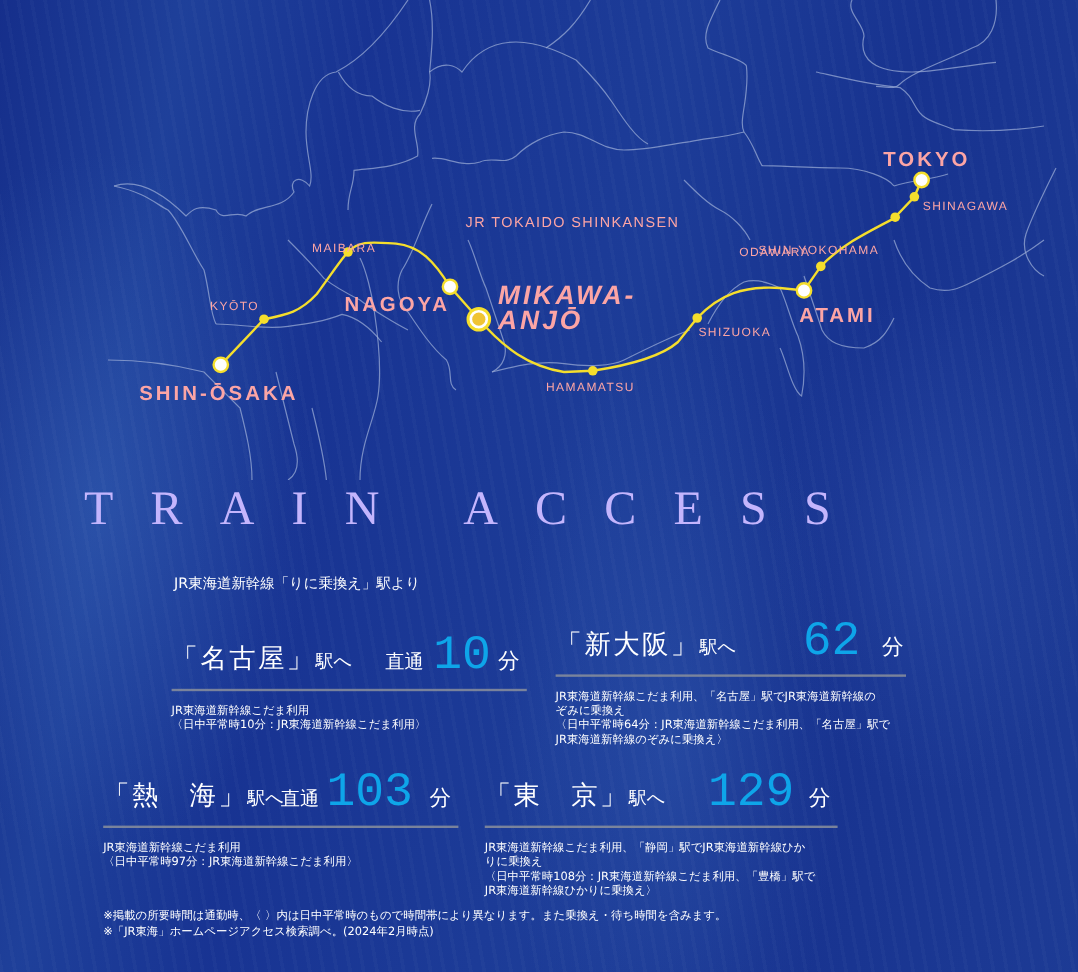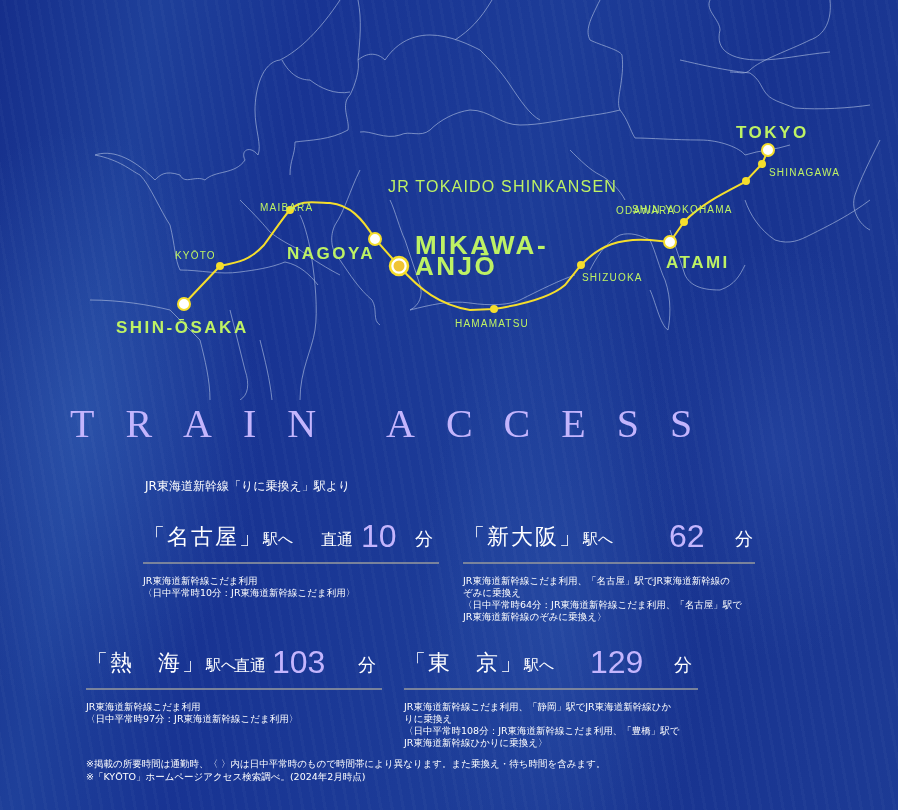--- a/index.html
+++ b/index.html
@@ -17,36 +17,36 @@
       radial-gradient(ellipse 200px 500px at 560px 620px, rgba(70,120,200,0.25), transparent 70%),
       radial-gradient(ellipse 200px 300px at 780px 450px, rgba(60,100,190,0.25), transparent 70%),
       linear-gradient(100deg, rgba(15,35,130,0.5) 0%, rgba(35,75,165,0.35) 15%, rgba(20,45,145,0.5) 30%, rgba(30,65,160,0.3) 55%, rgba(20,45,140,0.55) 75%, rgba(30,60,150,0.4) 100%),
       #1c3a94;
   }
   .bg::after {
     content: ""; position: absolute; inset: 0;
     background: repeating-linear-gradient(80deg, rgba(255,255,255,0.025) 0 3px, transparent 3px 11px);
   }
   svg.map { position: absolute; left: 0; top: 0; width: 898px; height: 400px; }
-  .lbl { position: absolute; color: #bef264; font-family: "Liberation Sans", sans-serif; font-weight: 700; white-space: nowrap; letter-spacing: 1.5px; }
+  .lbl { position: absolute; color: #fca5a5; font-family: "Liberation Sans", sans-serif; font-weight: 700; white-space: nowrap; letter-spacing: 1.5px; }
   .lbl.sm { font-size: 10px; font-weight: 500; letter-spacing: 1.2px; }
   .lbl.lg { font-size: 17px; letter-spacing: 2.5px; }
-  .lbl.xl { font-size: 26px; letter-spacing: 2.5px; line-height: 21px; }
+  .lbl.xl { font-size: 22px; letter-spacing: 2.5px; line-height: 21px; font-style: italic; }
   .title {
     position: absolute; left: 70px; top: 400px;
     color: #c4b5fd; font-family: Liberation Serif, serif;
     font-size: 40px; letter-spacing: 31px; white-space: nowrap;
   }
   .subtitle { position: absolute; left: 145px; top: 478px; font-size: 12px; color: #fff; }
   .card { position: absolute; }
   .card .head { position: relative; height: 46px; }
   .card .station { position: absolute; left: 0; bottom: 6px; font-size: 22px; white-space: nowrap; letter-spacing: 2px; }
   .card .station small { font-size: 15px; letter-spacing: 0; }
   .card .direct { position: absolute; bottom: 7px; font-size: 16px; white-space: nowrap; }
-  .card .minutes { position: absolute; bottom: -2px; color: #c4b5fd; font-family: Liberation Sans, sans-serif; font-size: 32px; line-height: 48px; white-space: nowrap; }
+  .card .minutes { position: absolute; bottom: -2px; color: #0ea5e9; font-family: Liberation Mono, monospace; font-size: 40px; line-height: 48px; white-space: nowrap; }
   .card .unit { position: absolute; bottom: 7px; font-size: 18px; }
   .card .rule { height: 2px; background: #8a8f9c; opacity: 0.85; margin-top: 4px; }
   .card .note { font-size: 9.5px; line-height: 12px; margin-top: 11px; white-space: pre-line; }
   .footnotes { position: absolute; left: 86px; top: 757px; font-size: 9.5px; line-height: 13px; }
 </style>
 </head>
 <body>
 
 <div class="bg"></div>
 
@@ -99,41 +99,41 @@
     <circle cx="184" cy="304" r="6"></circle>
     <circle cx="375" cy="239" r="6"></circle>
     <circle cx="670" cy="242" r="6"></circle>
     <circle cx="768" cy="150" r="6"></circle>
   </g>
 
   <circle cx="399" cy="266" r="9" fill="#ffffff" stroke="#f5de2c" stroke-width="2.5"></circle>
   <circle cx="399" cy="266" r="5.5" fill="#f0c434"></circle>
 </svg>
 
-<div class="lbl sm" style="left:388px;top:178px;font-size:16px;">JR TOKAIDO SHINKANSEN</div>
+<div class="lbl sm" style="left:388px;top:178px;font-size:12px;">JR TOKAIDO SHINKANSEN</div>
 <div class="lbl lg" style="left:116px;top:318px;">SHIN-ŌSAKA</div>
 <div class="lbl sm" style="left:175px;top:250px;">KYŌTO</div>
 <div class="lbl sm" style="left:228px;top:202px;padding-left:32px;">MAIBARA</div>
 <div class="lbl lg" style="left:287px;top:244px;">NAGOYA</div>
 <div class="lbl xl" style="left:415px;top:235px;">
   <div>MIKAWA-</div>
   <div>ANJŌ</div>
 </div>
 <div class="lbl sm" style="left:455px;top:318px;">HAMAMATSU</div>
 <div class="lbl sm" style="left:582px;top:272px;">SHIZUOKA</div>
 <div class="lbl lg" style="left:666px;top:253px;">ATAMI</div>
 <div class="lbl sm" style="left:616px;top:205px;">ODAWARA</div>
 <div class="lbl sm" style="left:632px;top:165px;margin-top:39px;">SHIN-YOKOHAMA</div>
 <div class="lbl sm" style="left:769px;top:167px;">SHINAGAWA</div>
 <div class="lbl lg" style="left:736px;top:123px;">TOKYO</div>
 
 <div class="title">TRAIN ACCESS</div>
 <div class="subtitle">JR東海道新幹線「りに乗換え」駅より</div>
 
-<div class="card" style="left:143px;top:512px;width:240px;">
+<div class="card" style="left:143px;top:524px;width:240px;">
   <div class="head">
     <span class="station"><span>「名古屋」</span><small>駅へ</small></span>
     <span class="direct" style="left:178px;">直通</span>
     <span class="minutes" style="left:218px;">10</span>
     <span class="unit" style="left:272px;">分</span>
   </div>
   <div class="rule" style="width:296px;"></div>
   <div class="note">JR東海道新幹線こだま利用
 〈日中平常時10分：JR東海道新幹線こだま利用〉</div>
 </div>
@@ -171,14 +171,14 @@
   </div>
   <div class="rule"></div>
   <div class="note">JR東海道新幹線こだま利用、「静岡」駅でJR東海道新幹線ひか
 りに乗換え
 〈日中平常時108分：JR東海道新幹線こだま利用、「豊橋」駅で
 JR東海道新幹線ひかりに乗換え〉</div>
 </div>
 
 <div class="footnotes">
   <div>※掲載の所要時間は通勤時、〈 〉内は日中平常時のもので時間帯により異なります。また乗換え・待ち時間を含みます。</div>
-  <div>※「KYŌTO」ホームページアクセス検索調べ。(2024年2月時点)</div>
+  <div>※「JR東海」ホームページアクセス検索調べ。(2024年2月時点)</div>
 </div>
 
 </body></html>

